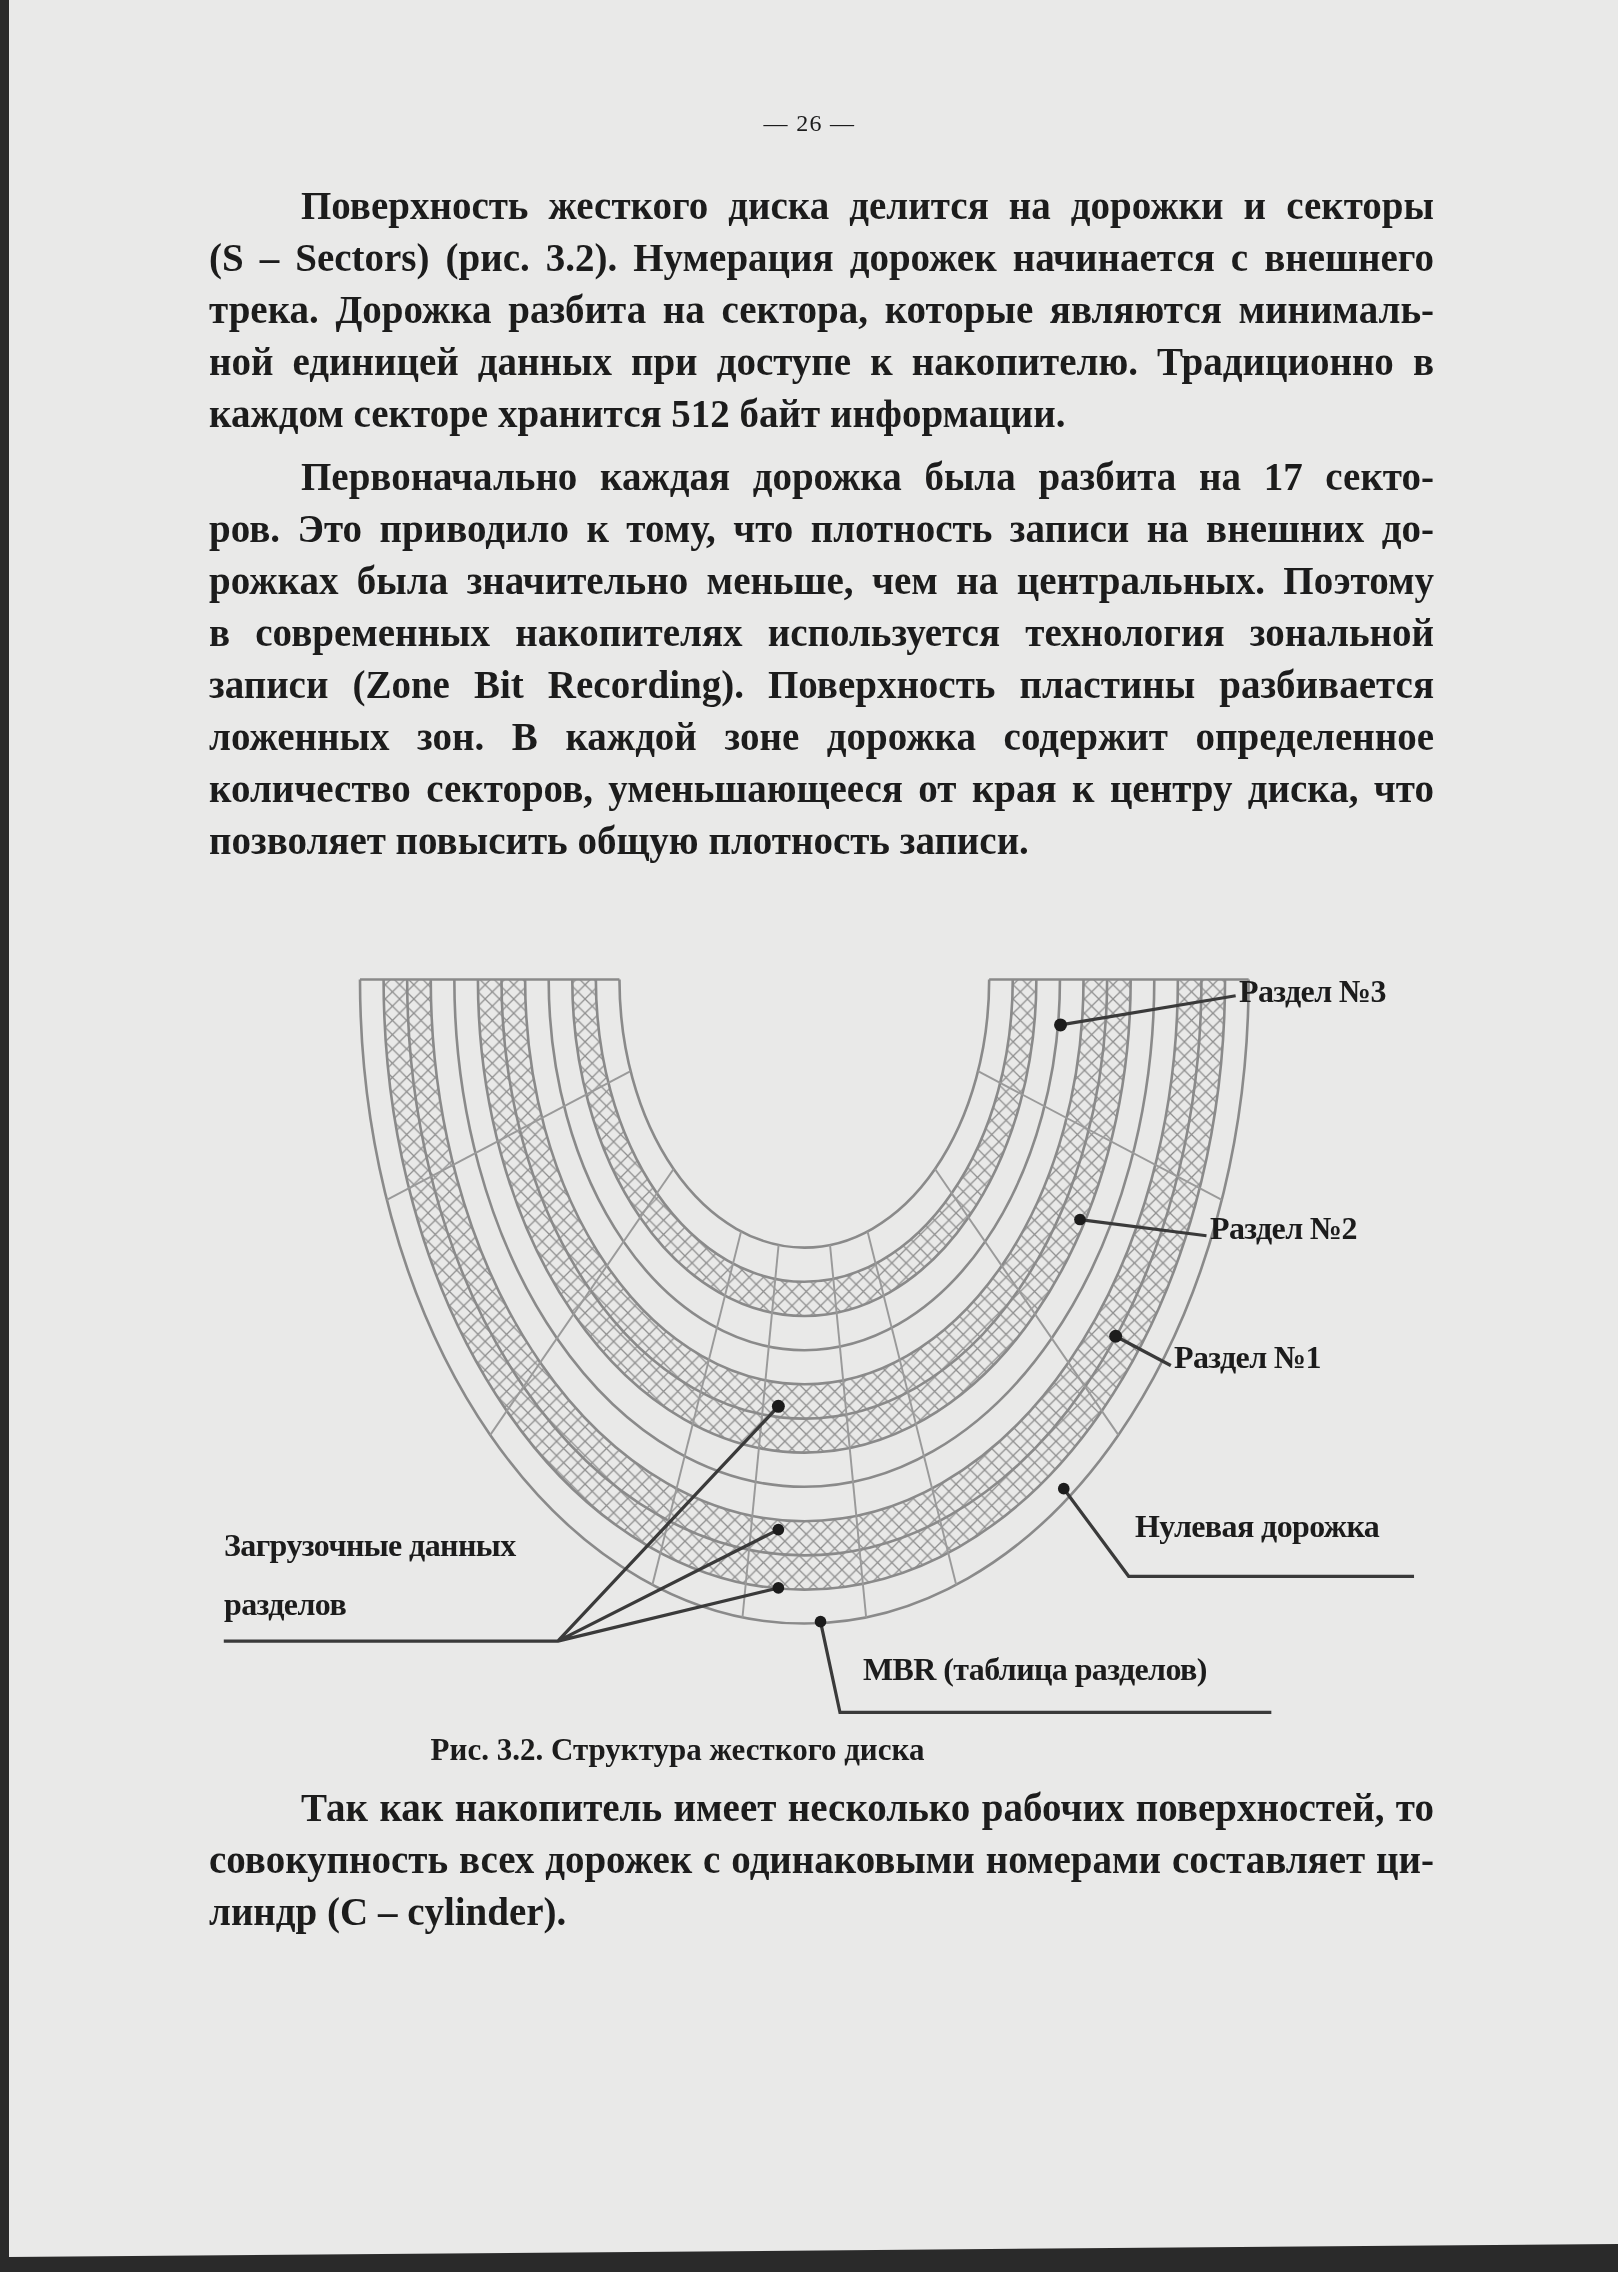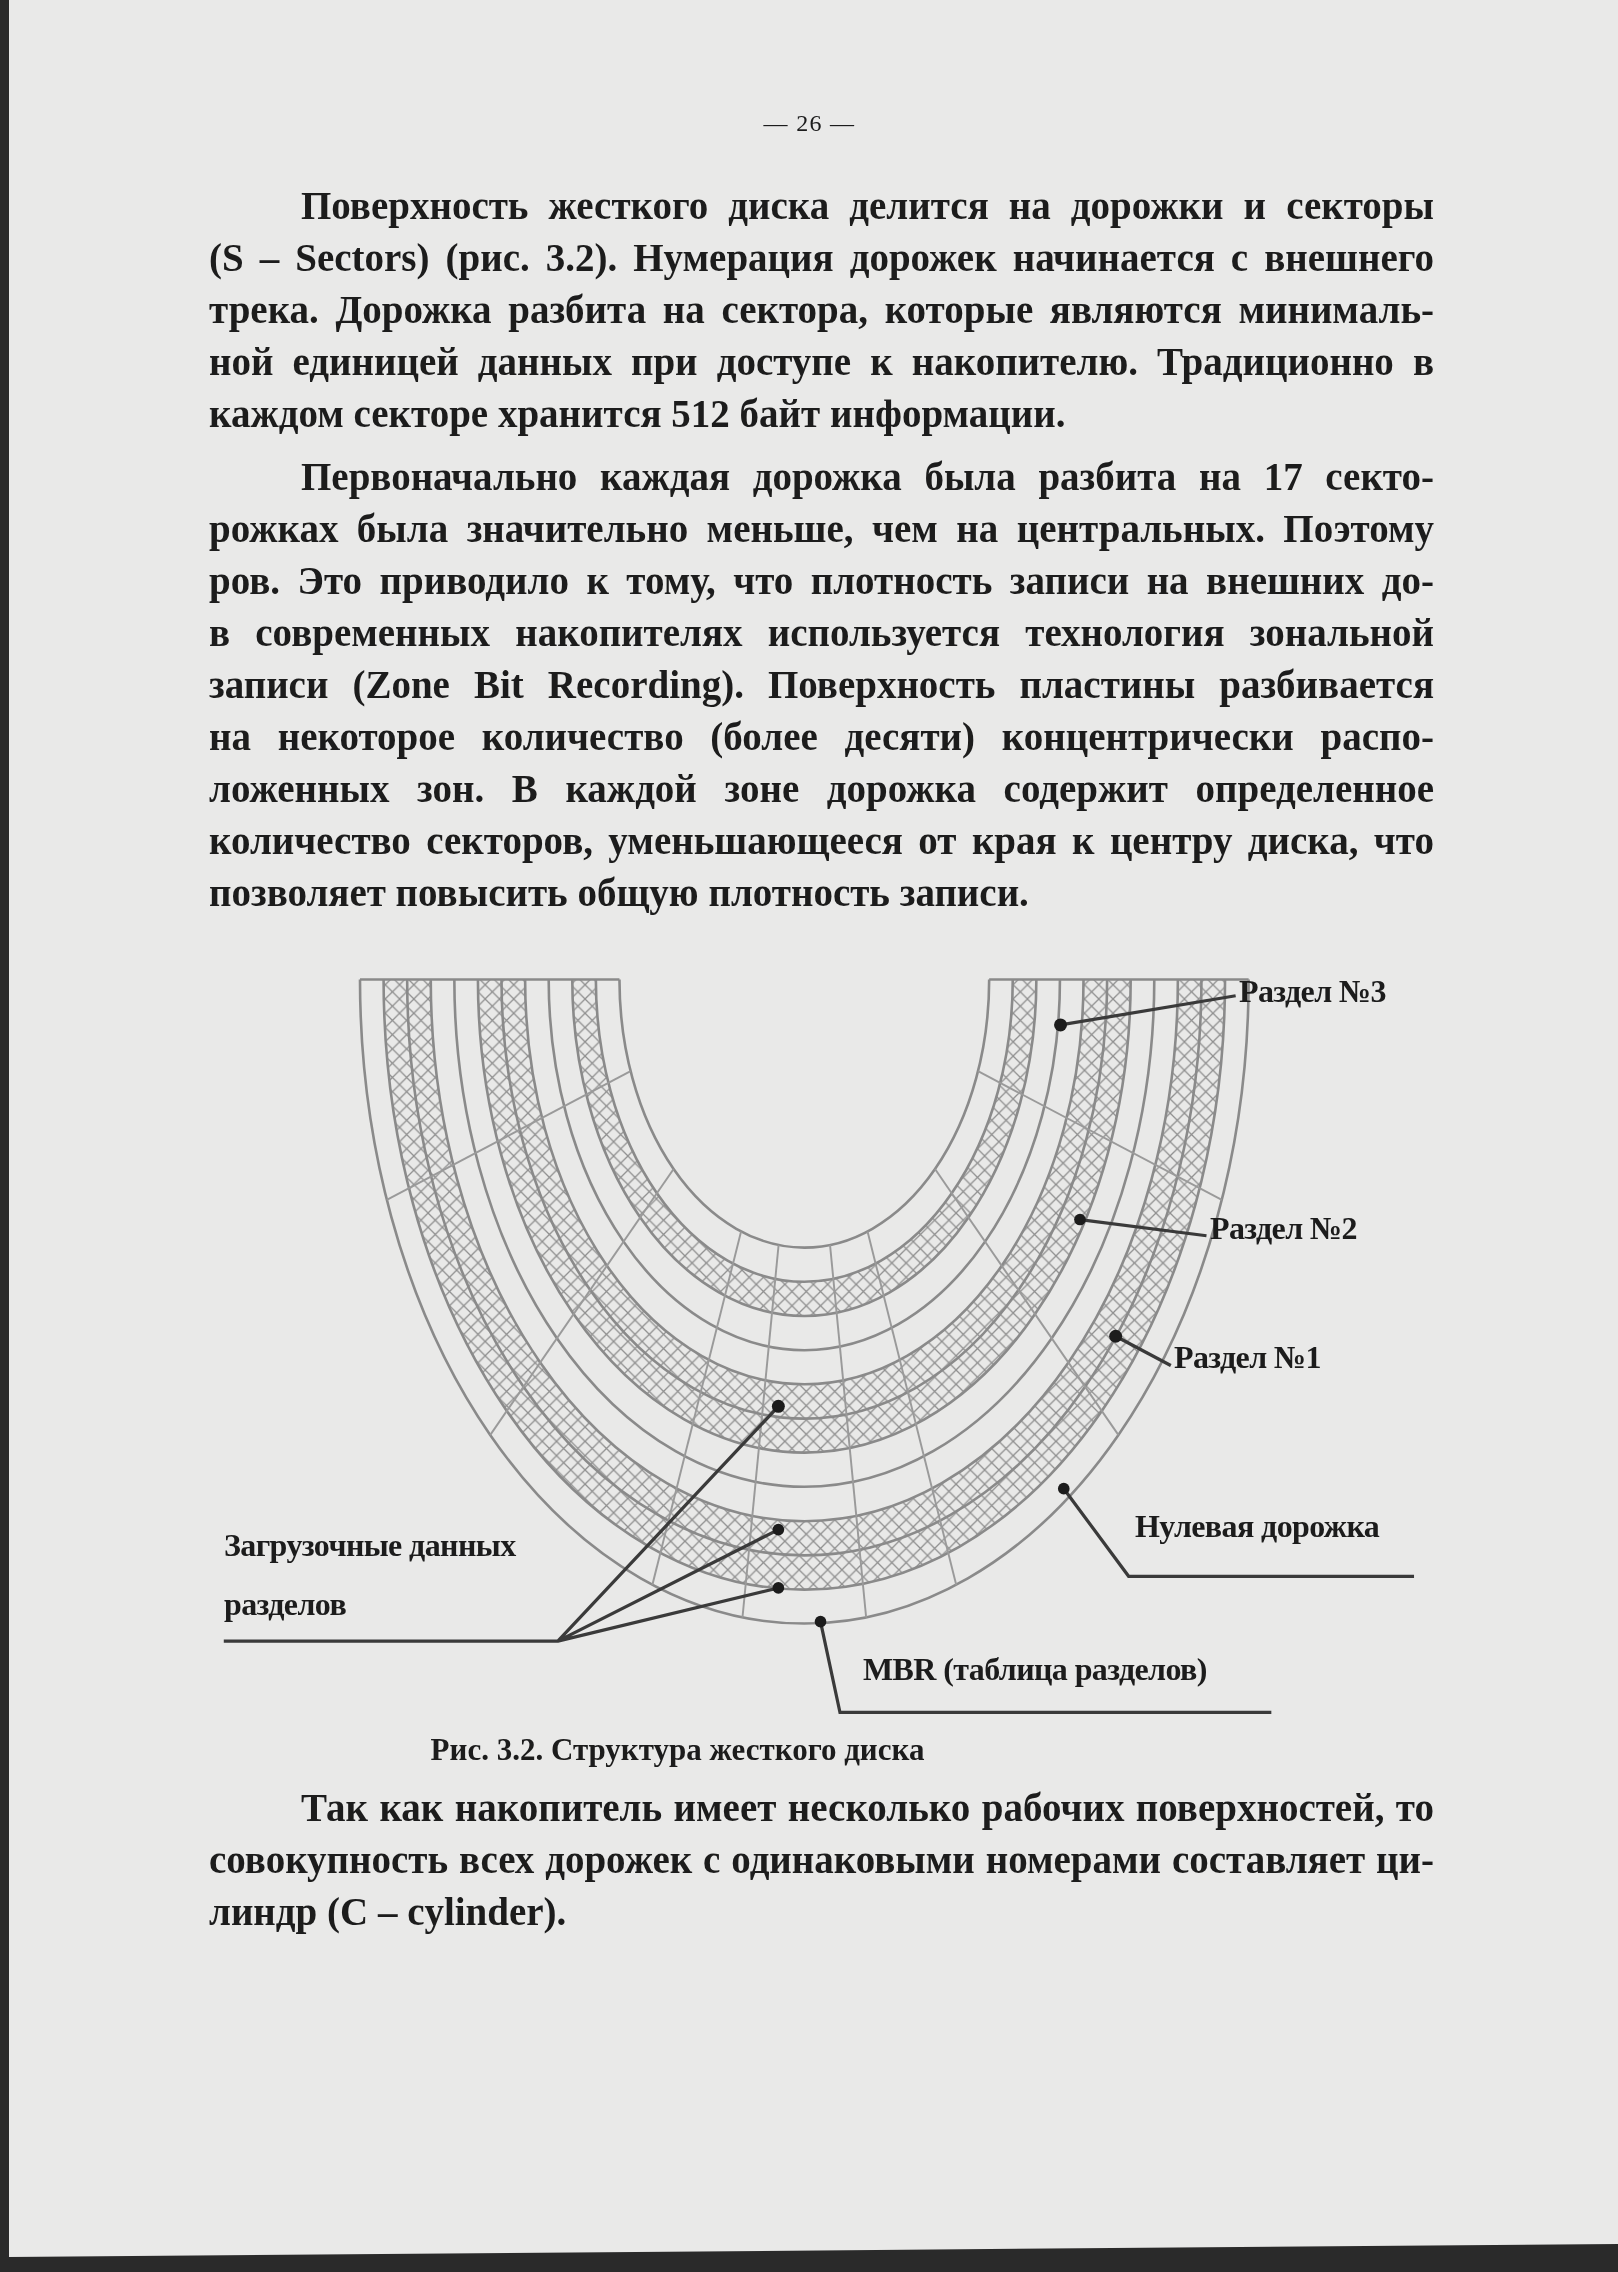--- a/index.html
+++ b/index.html
@@ -46,25 +46,24 @@
 <div class="para" style="top:180px;">
   <span class="line indent">Поверхность жесткого диска делится на дорожки и секторы</span>
   <span class="line">(S – Sectors) (рис. 3.2). Нумерация дорожек начинается с внешнего</span>
   <span class="line">трека. Дорожка разбита на сектора, которые являются минималь-</span>
   <span class="line">ной единицей данных при доступе к накопителю. Традиционно в</span>
   <span class="line last">каждом секторе хранится 512 байт информации.</span>
 </div>
 
 <div class="para" style="top:451px;">
   <span class="line indent">Первоначально каждая дорожка была разбита на 17 секто-</span>
+  <span class="line">ров. Это приводило к тому, что плотность записи на внешних до-</span>
   <span class="line">рожках была значительно меньше, чем на центральных. Поэтому</span>
-  <span class="line">ров. Это приводило к тому, что плотность записи на внешних до-</span>
   <span class="line">в современных накопителях используется технология зональной</span>
   <span class="line">записи (Zone Bit Recording). Поверхность пластины разбивается</span>
-  <span class="line">на некоторое количество (более десяти) концентрически распо-</span>
   <span class="line">ложенных зон. В каждой зоне дорожка содержит определенное</span>
   <span class="line">количество секторов, уменьшающееся от края к центру диска, что</span>
   <span class="line last">позволяет повысить общую плотность записи.</span>
 </div>
 
 <svg class="figure" width="1619" height="2273" viewBox="0 0 2496 3504">
   <defs>
     <pattern id="hatch" width="22" height="22" patternUnits="userSpaceOnUse">
       <path d="M0 0 L22 22 M22 0 L0 22" stroke="#8f8f8f" stroke-width="2" fill="none"></path>
     </pattern>

